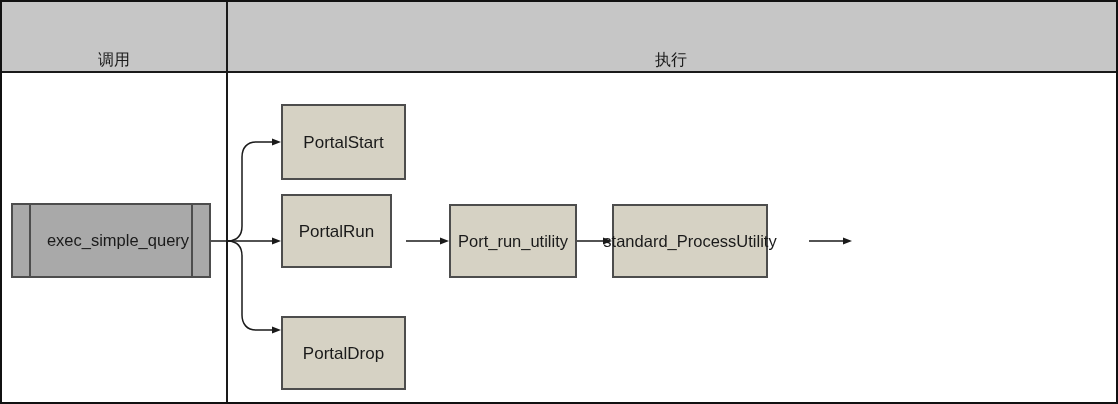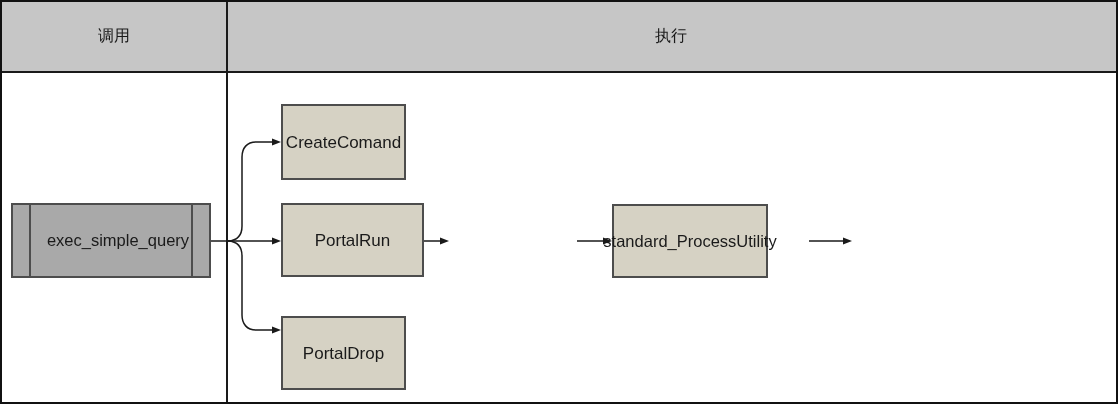--- a/index.html
+++ b/index.html
@@ -25,20 +25,21 @@
     overflow:hidden;
   }
   
   .lane-header{
     position:absolute;
     left:0; top:0;
     width:1114px; height:71px;
     background:var(--header-bg);
     border-bottom:2px solid #1a1a1a;
     display:flex;
+    align-items:flex-end;
   }
   .lane-header .cell{
     display:flex;
     align-items:center;
     justify-content:center;
     font-size:16px;
     color:var(--text);
   }
   .cell.call{width:224px;}
   .cell.execute{flex:1;}
@@ -86,21 +87,21 @@
   }
   .node.exec .bar{
     position:absolute;
     top:0; bottom:0;
     width:2px;
     background:var(--node-border);
   }
   .node.exec .bar.left{left:16px;}
   .node.exec .bar.right{right:16px;}
   .node.portal-start{left:279px; top:102px; width:125px; height:76px;}
-  .node.portal-run  {left:279px; top:201px; width:143px; height:74px;}
+  .node.portal-run  {left:279px; top:192px; width:111px; height:74px;}
   .node.portal-drop {left:279px; top:291px; width:125px; height:74px;margin-top:23px;}
   .node.port-run-utility{left:447px; top:202px; width:128px; height:74px; font-size:16.5px;}
   .node.standard-process{left:610px; top:202px; width:156px; height:74px; font-size:16.5px;}
   .node.commands{left:850px; top:159px; width:224px; height:161px; font-size:16.5px; line-height:19.5px;}
 </style>
 </head>
 <body>
 
 <div class="stage">
 
@@ -135,30 +136,33 @@
     <polygon points="850,239 841,235.5 841,242.5"></polygon>
   </svg>
 
   <div class="node exec">
     <span class="bar left"></span>
     <span class="bar right"></span>
     <span>exec_simple_query</span>
   </div>
 
   <div class="node portal-start">
-    <span>CreateComand</span>
+    <span>PortalStart</span>
   </div>
 
   <div class="node portal-run">
     <span>PortalRun</span>
   </div>
 
   <div class="node portal-drop">
     <span>PortalDrop</span>
   </div>
 
+  <div class="node port-run-utility">
+    <span>Port_run_utility</span>
+  </div>
 
   <div class="node standard-process">
     <span>standard_ProcessUtility</span>
   </div>
 
 
 </div>
 
 </body></html>

